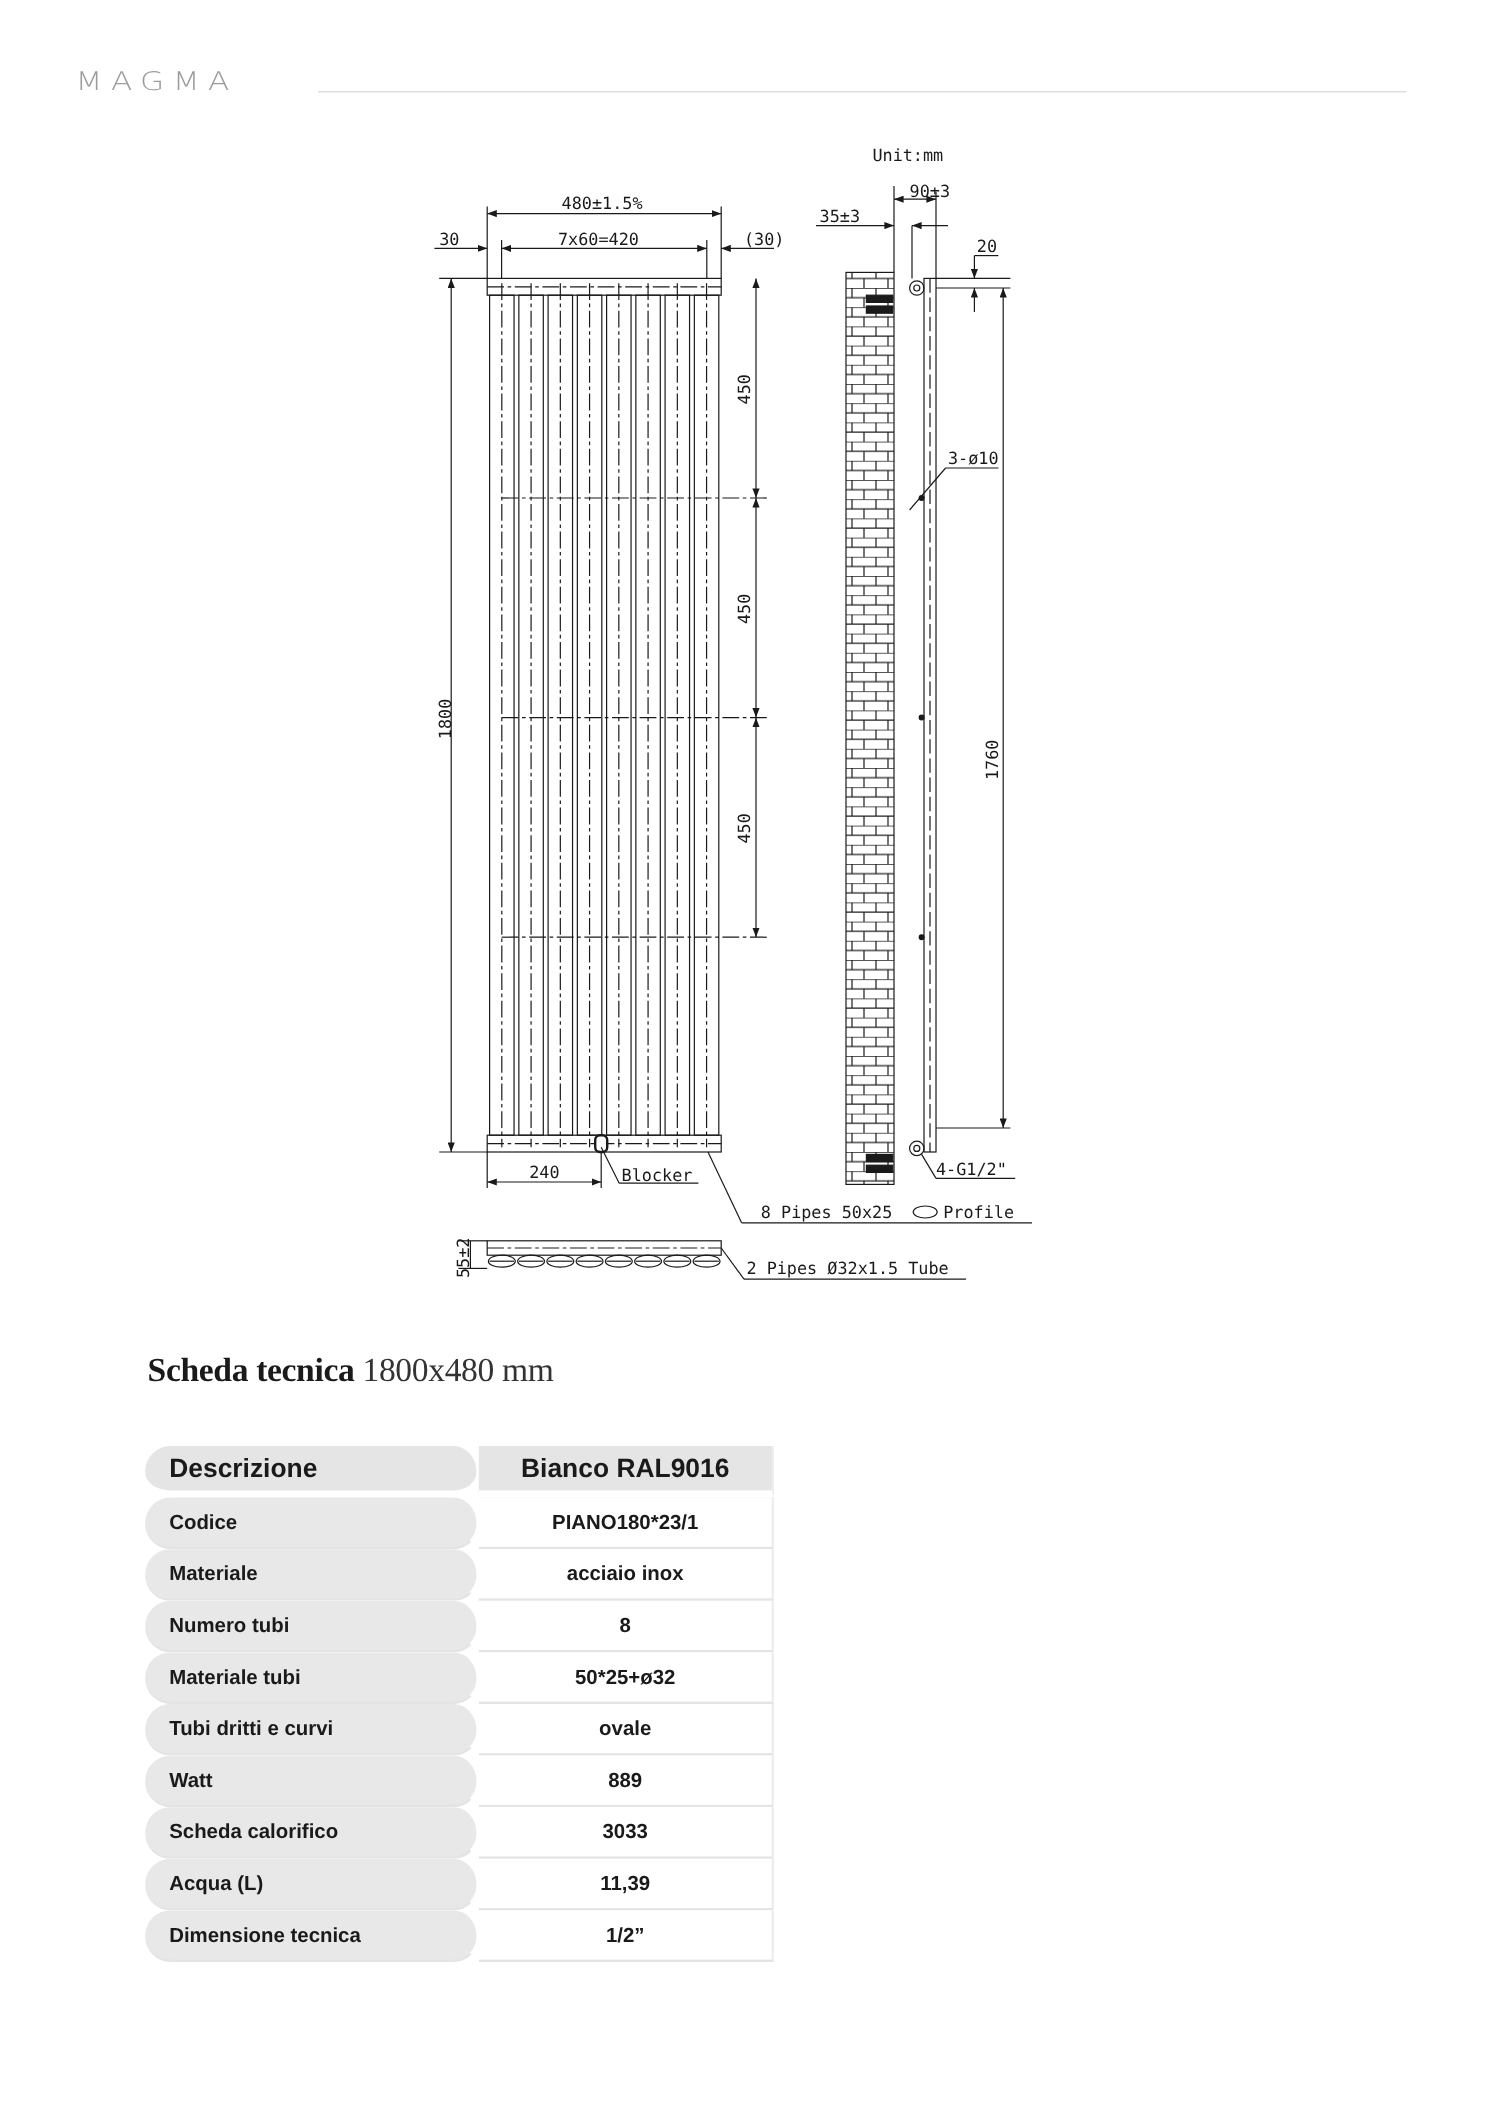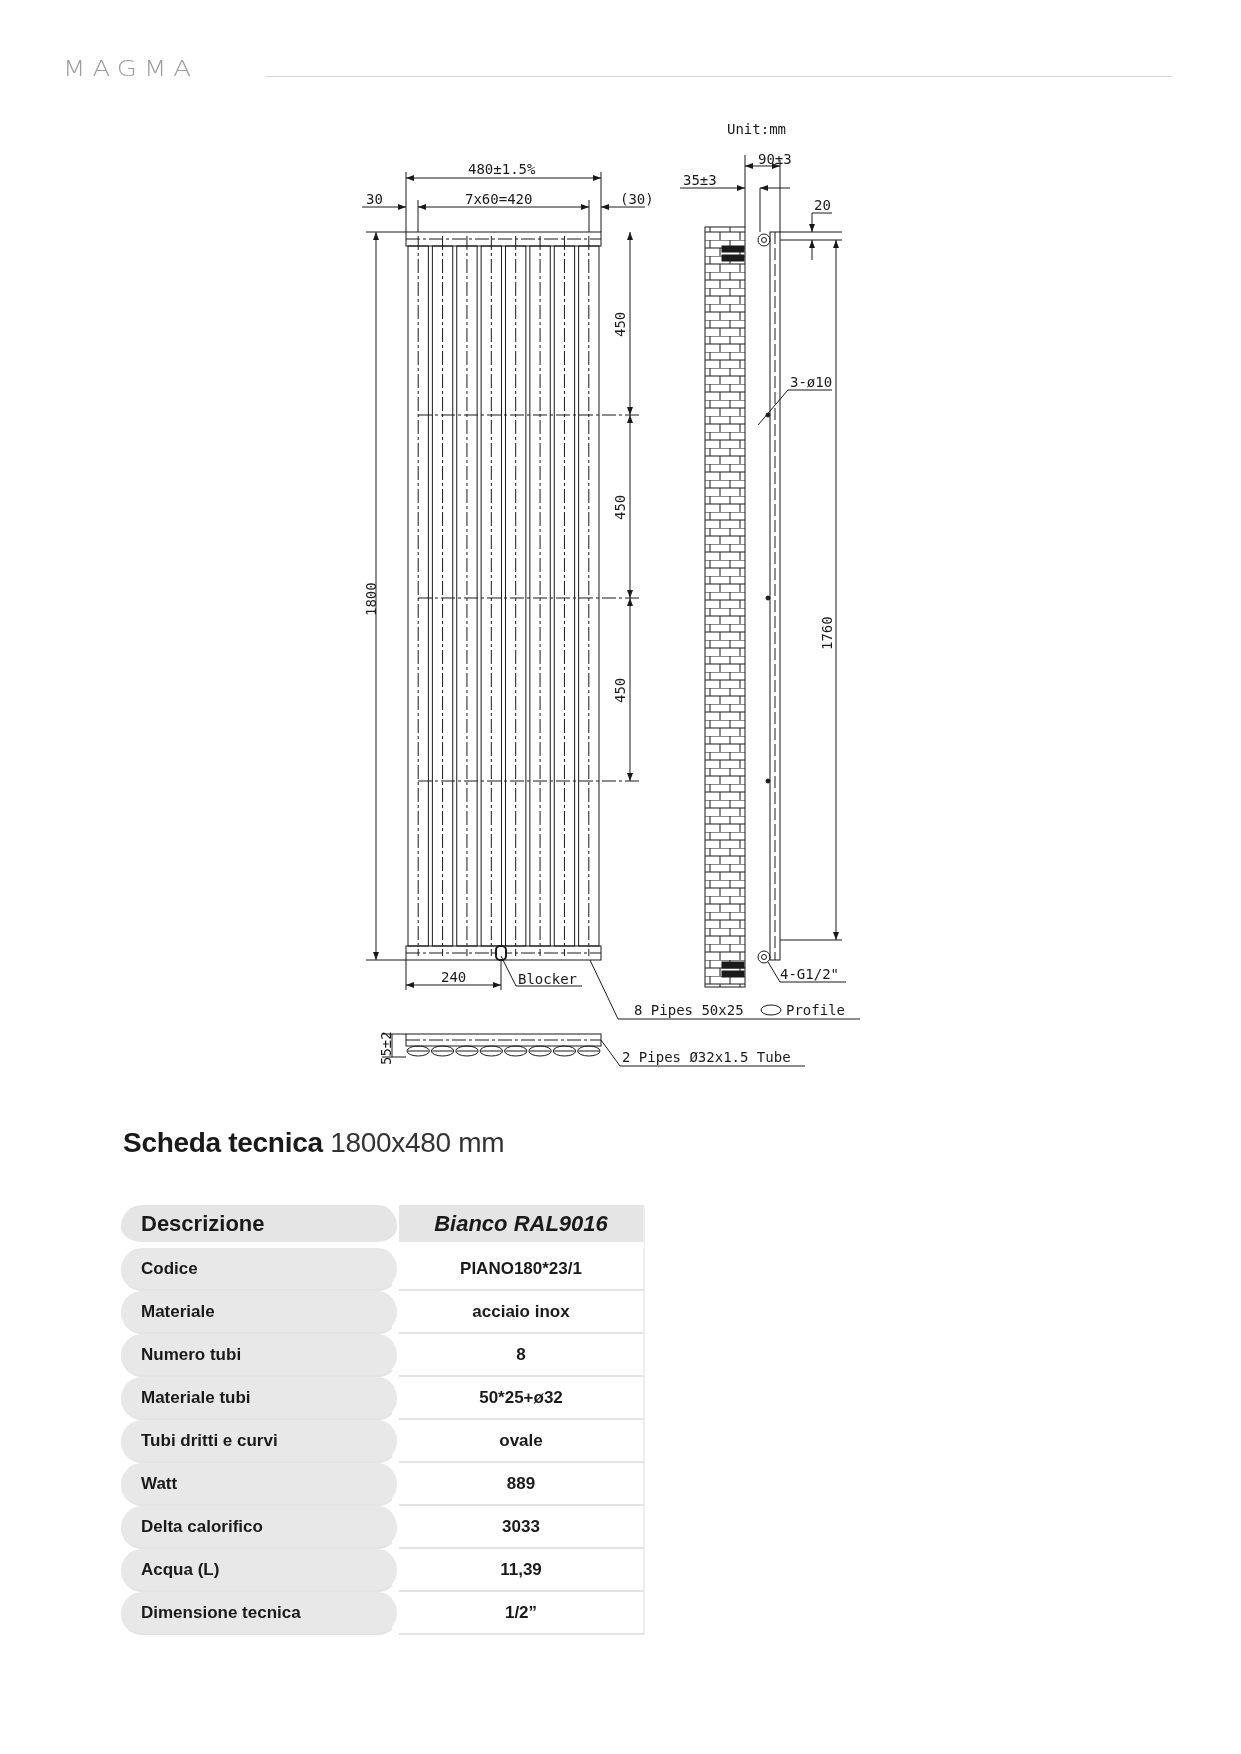--- a/index.html
+++ b/index.html
@@ -1,30 +1,30 @@
 <!DOCTYPE html>
 <html><head>
 <meta charset="utf-8">
 <style>
   html, body { margin:0; padding:0; background:#ffffff; }
   body { width:1241px; height:1754px; position:relative; overflow:hidden; font-family:"Liberation Sans", sans-serif; color:#1a1a1a; }
-  .abs { position:absolute; }
+  .abs { position:absolute;font-family:Liberation Serif, serif; }
   #logo { left:63px; top:56px; font-family:"DejaVu Sans", sans-serif; font-size:26px; letter-spacing:7px; color:#9c9c9c; font-weight:300; transform:scaleY(0.82); transform-origin:left top; }
   #header-rule { left:265px; top:76px; width:907px; height:1px; background:#d6d6d6; }
   #drawing { position:absolute; left:0; top:0; }
   .dwg-text { font-family:"DejaVu Sans Mono", monospace; font-size:14px; fill:#1a1a1a; }
   #doc-title { left:123px; top:1127px; font-size:28px; letter-spacing:-0.3px; white-space:nowrap; }
   #doc-title .bold { font-weight:bold; }
   #doc-title .normal { font-weight:normal; color:#333; }
   table#spec { position:absolute; left:121px; top:1205px; width:524px; border-collapse:separate; border-spacing:0; }
   #spec td { height:41px; font-size:17px; font-weight:bold; border-bottom:2px solid #e4e4e4; padding:0; }
   #spec td.k { width:256px; background:#e9e8e8; padding-left:20px; border-right:2px solid #ffffff;border-radius:21px; }
   #spec td.v { background:#ffffff; text-align:center; border-right:2px solid #eeeeee; }
   #spec tr.head td { height:37px; font-size:22px; background:#e6e5e5; border-bottom:6px solid #ffffff; }
-  #spec tr.head td.v { background:#e6e5e5;font-style:italic; }
+  #spec tr.head td.v { background:#e6e5e5; }
 </style>
 </head>
 <body>
 
 <div id="logo" class="abs">MAGMA</div>
 <div id="header-rule" class="abs"></div>
 
 <svg id="drawing" width="1241" height="1100" xmlns="http://www.w3.org/2000/svg">
   <defs>
     <marker id="arr" markerWidth="8" markerHeight="6" refX="8" refY="3" orient="auto-start-reverse">
@@ -214,21 +214,21 @@
       </tr>
       <tr>
         <td class="k">Tubi dritti e curvi</td>
         <td class="v">ovale</td>
       </tr>
       <tr>
         <td class="k">Watt</td>
         <td class="v">889</td>
       </tr>
       <tr>
-        <td class="k">Delta calorifico</td>
+        <td class="k">Scheda calorifico</td>
         <td class="v">3033</td>
       </tr>
       <tr>
         <td class="k">Acqua (L)</td>
         <td class="v">11,39</td>
       </tr>
       <tr>
         <td class="k">Dimensione tecnica</td>
         <td class="v">1/2”</td>
       </tr>

